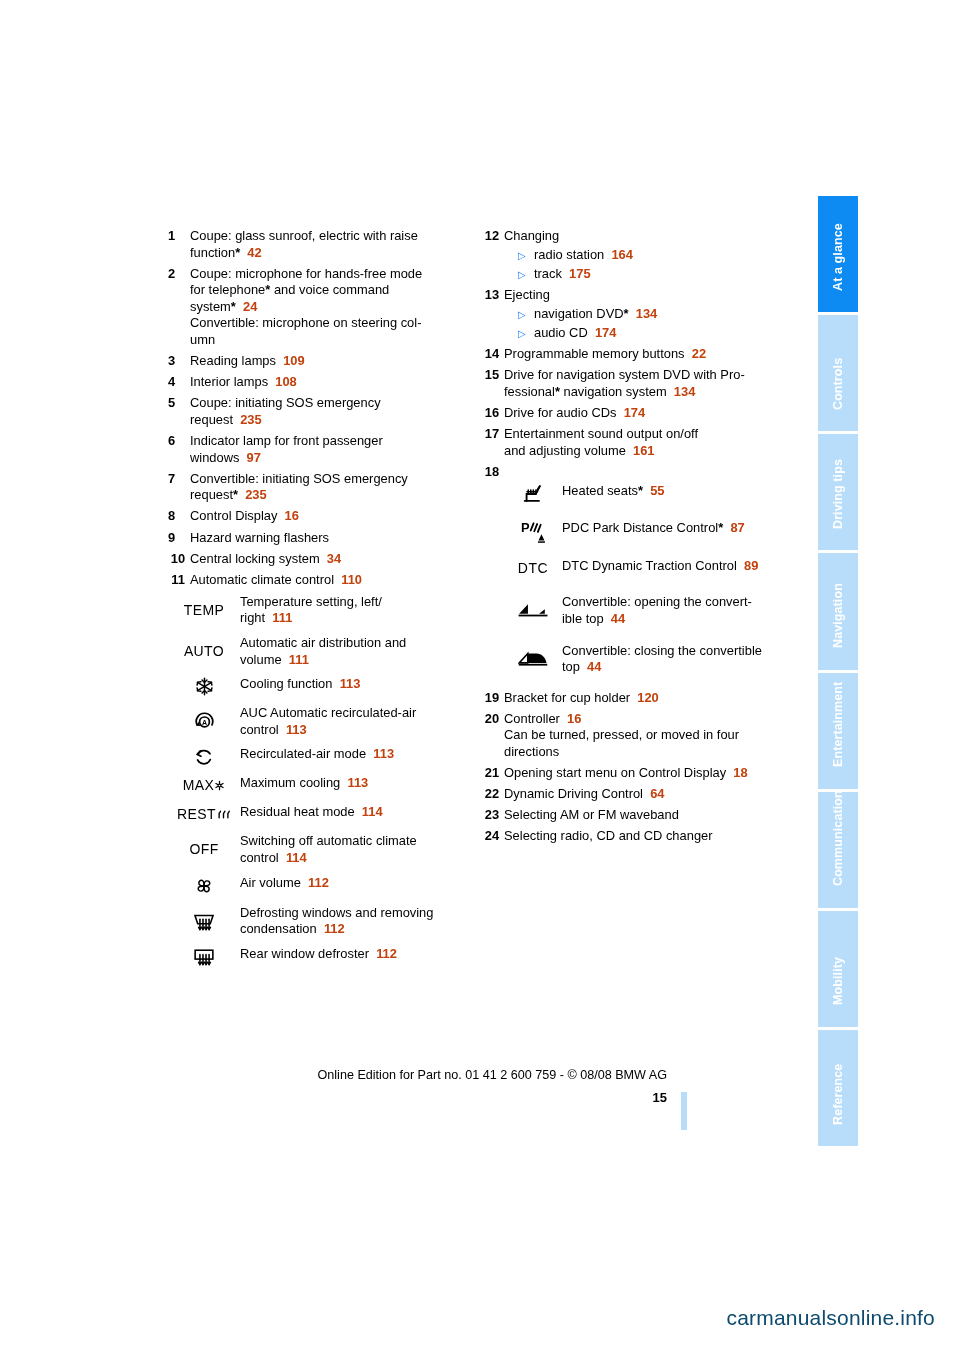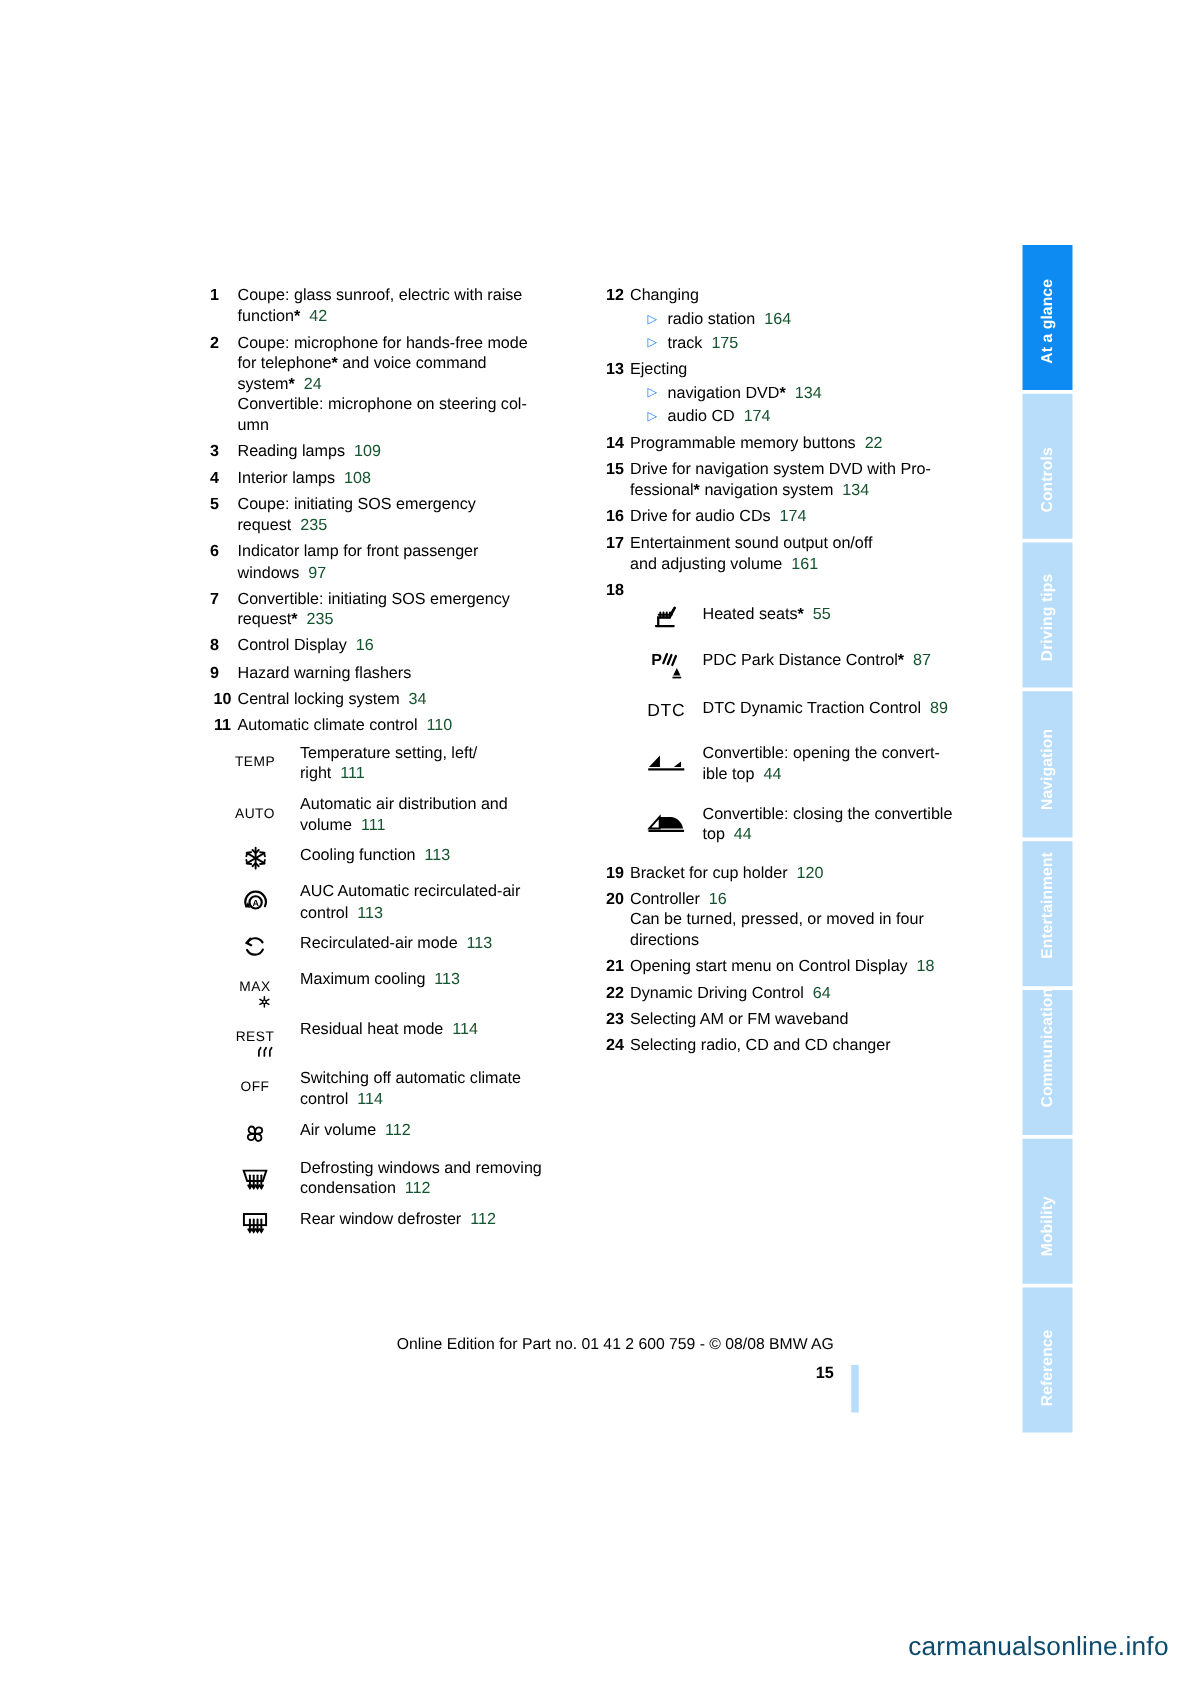--- a/index.html
+++ b/index.html
@@ -72,21 +72,21 @@
   }
   .entry-num {
     flex: 0 0 22px;
     font-weight: bold;
     text-align: left;
     padding-right: 2px;
   }
   .entry-num.wide { flex: 0 0 22px; text-align: center; }
   .entry-body { flex: 1 1 auto; }
 
-  .ref { color: #14532d; }
+  .ref { color: #c2410c; font-weight: bold; }
   .ref::before { content: "\00a0\00a0"; }
   .star { font-weight: bold; }
 
   
   .sub {
     display: flex;
     align-items: flex-start;
     margin-top: 2px;
     padding-left: 14px;
   }
@@ -115,28 +115,28 @@
   .icon-row.two-line .icon-cell { min-height: 34px; }
   .icon-text { flex: 1 1 auto; padding-top: 1px; }
 
   
   #block18 .icon-cell { flex: 0 0 58px; }
   #block18 .icon-row { margin-bottom: 14px; }
   #block18 { margin-left: 22px; margin-top: 2px; }
 
   
   .glyph-text {
-    font-size: 11px;
+    font-size: 14px;
     letter-spacing: 0.4px;
     text-align: center;
     line-height: 11px;
   }
   .glyph-dtc { font-size: 14px; letter-spacing: 0.5px; }
 
-  .stack { display:flex; flex-direction:column; align-items:flex-end;margin-top:10px; }
+  .stack { display:flex; flex-direction:row; align-items:flex-start; }
 
   svg { display: block; }
 
   
   #page-number {
     position: absolute;
     left: 0; top: 1090px;
     width: 667px;
     text-align: right;
     font-size: 13px;

